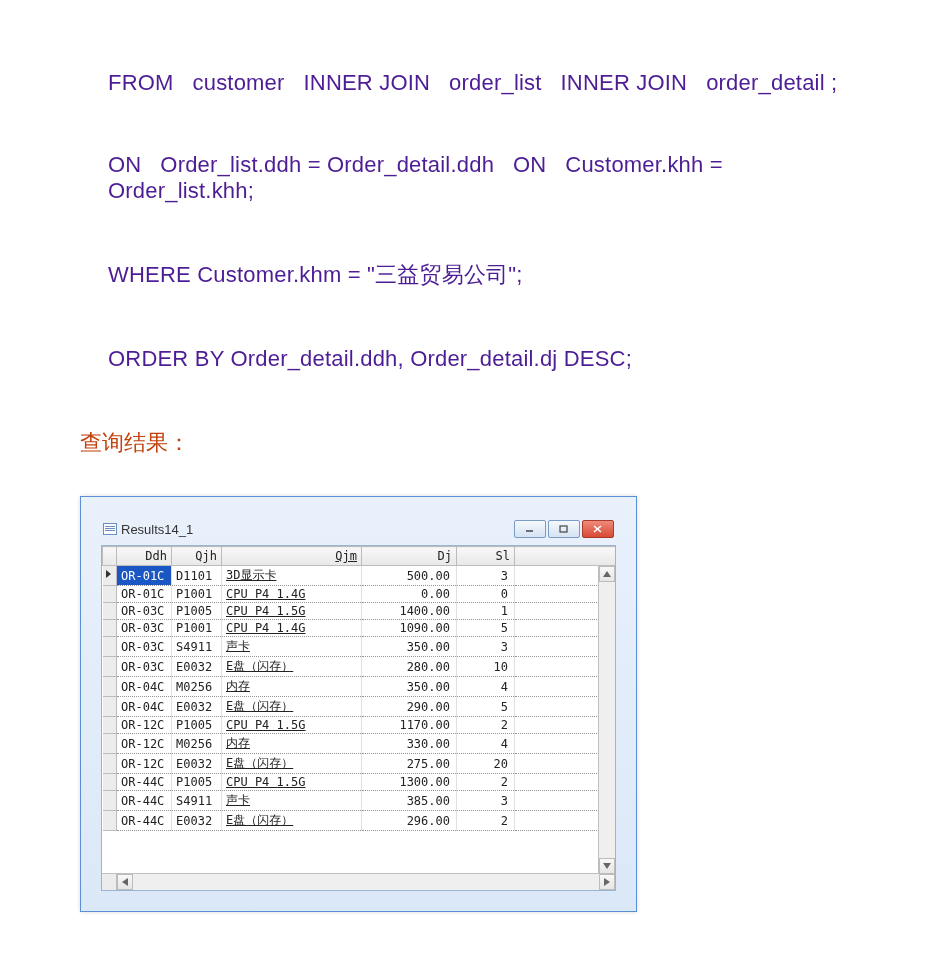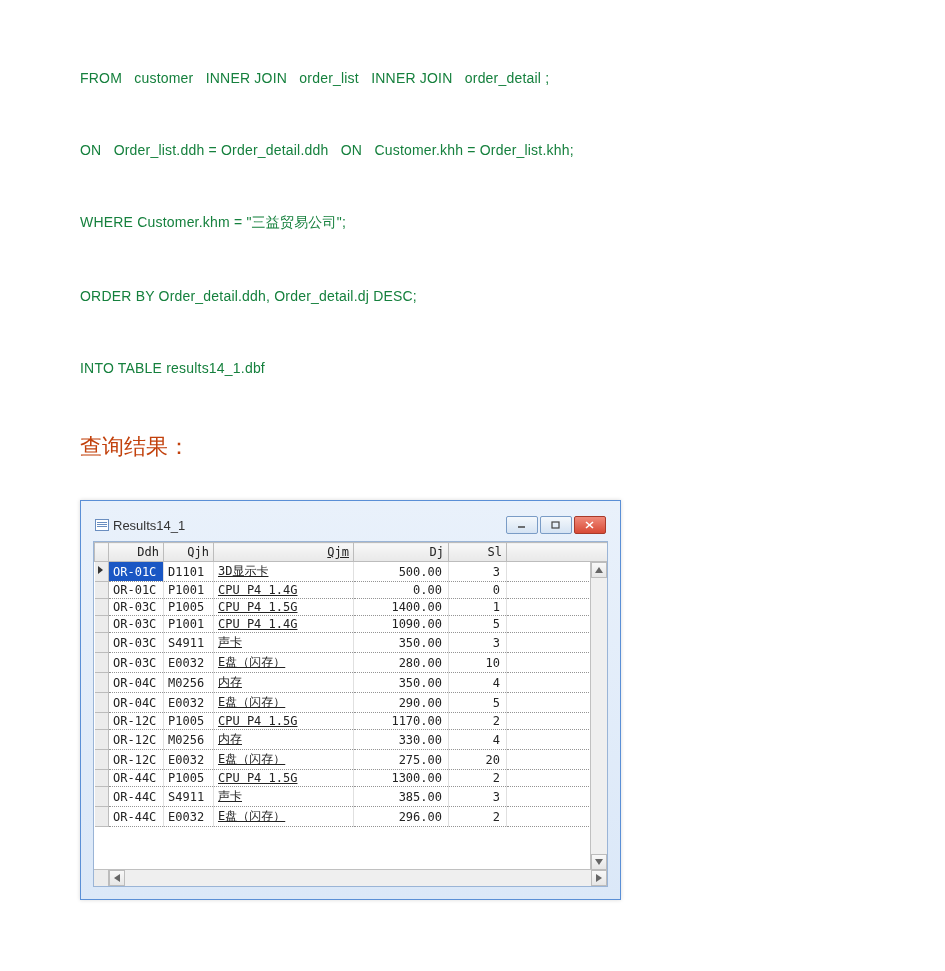--- a/index.html
+++ b/index.html
@@ -8,35 +8,36 @@
     background: #fff;
     font-family: Arial, "Microsoft YaHei", sans-serif;
     width: 945px;
     height: 971px;
     box-sizing: border-box;
   }
   .page {
     padding: 70px 80px 40px 80px;
   }
   .sql-line {
-    color: #15803d;
-    font-size: 14px;
+    color: #4c1d95;
+    font-size: 22px;
     margin-bottom: 56px;
     letter-spacing: 0.2px;
+    margin-left: 28px;
   }
   .result-label {
     color: #c2410c;
     font-size: 22px;
     margin-bottom: 38px;
   }
   .window {
     width: 515px;
     border: 1px solid #5a8fd6;
     background: linear-gradient(to bottom, #e9f1fb 0%, #dbe8f8 100%);
-    padding: 12px;
+    padding: 20px;
     box-shadow: 0 0 4px rgba(0,0,0,0.15);
   }
   .titlebar {
     display: flex;
     align-items: center;
     height: 24px;
     padding: 0 2px 4px 2px;
   }
   .title-icon {
     width: 14px;
@@ -192,21 +193,20 @@
 </style>
 </head>
 <body>
 
 <div class="page">
 
   <div class="sql-line">FROM&nbsp;&nbsp;&nbsp;customer&nbsp;&nbsp; INNER JOIN&nbsp;&nbsp; order_list&nbsp;&nbsp; INNER JOIN&nbsp;&nbsp; order_detail ;</div>
   <div class="sql-line">ON&nbsp;&nbsp; Order_list.ddh = Order_detail.ddh&nbsp;&nbsp; ON&nbsp;&nbsp; Customer.khh = Order_list.khh;</div>
   <div class="sql-line">WHERE Customer.khm = "三益贸易公司";</div>
   <div class="sql-line">ORDER BY Order_detail.ddh, Order_detail.dj DESC;</div>
-  <div class="sql-line">INTO TABLE results14_1.dbf</div>
 
   <div class="result-label">查询结果：</div>
 
   <div class="window">
     <div class="titlebar">
       <div class="title-icon">
         <div class="title-icon-line"></div>
         <div class="title-icon-line"></div>
         <div class="title-icon-line"></div>
       </div>

